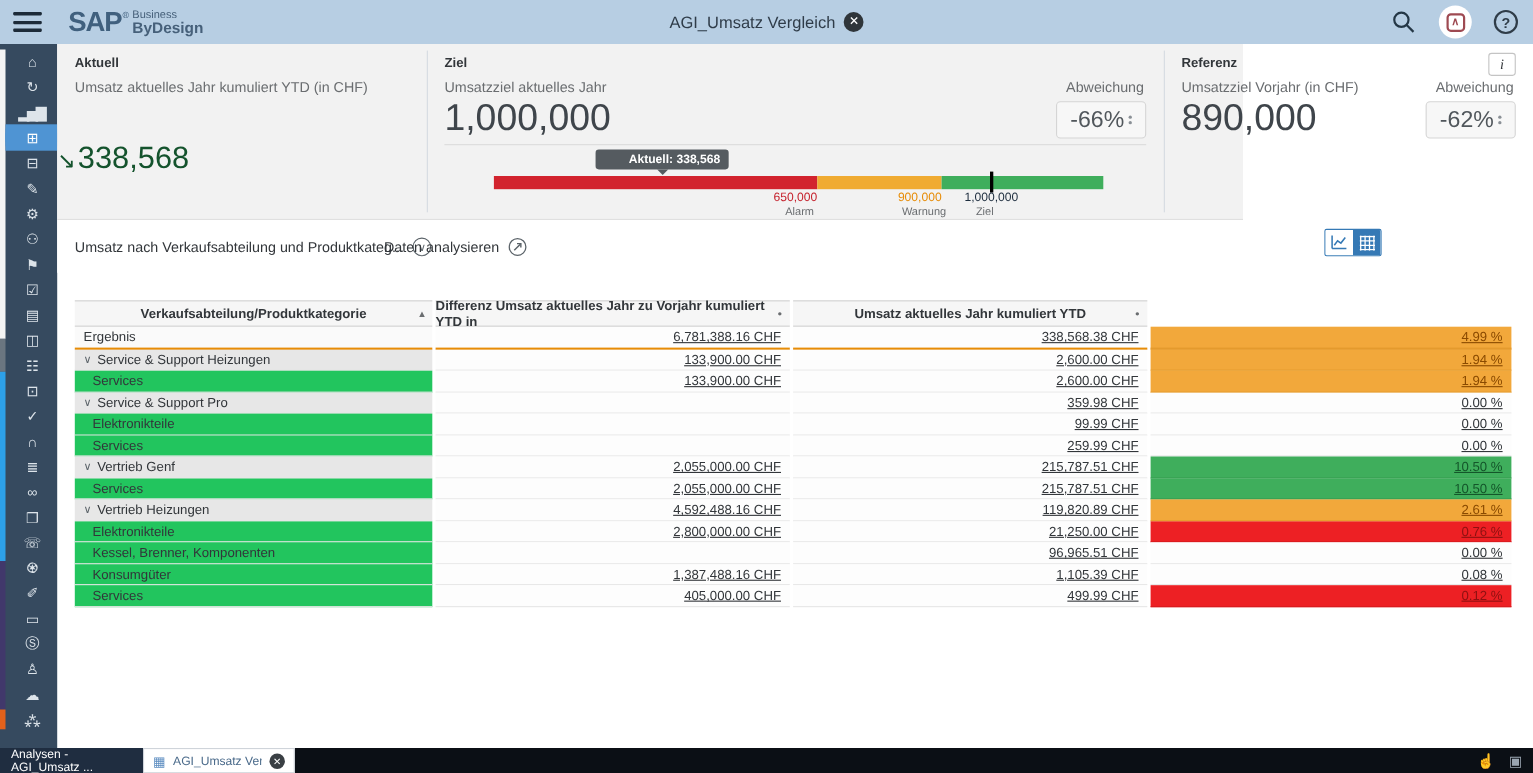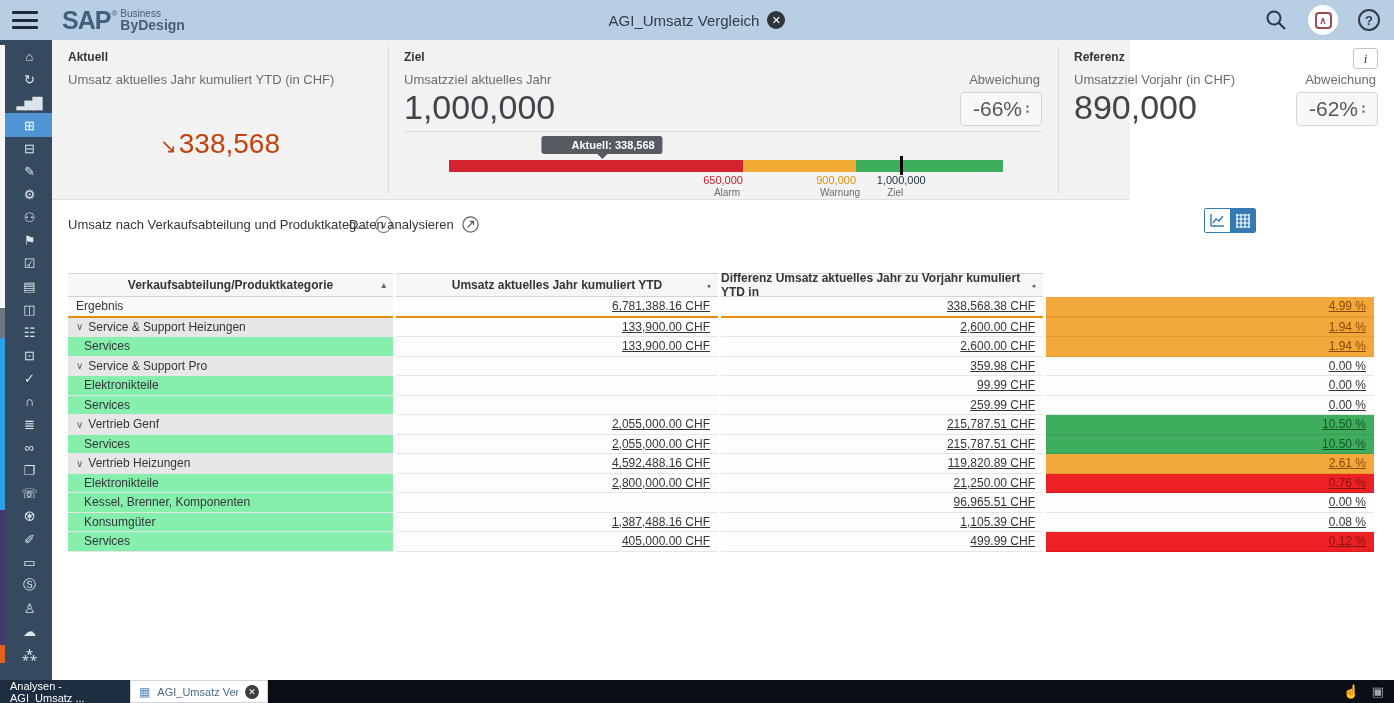--- a/index.html
+++ b/index.html
@@ -42,21 +42,21 @@
   .kpis { position:absolute; left:52px; top:40px; width:1078px; height:160px; background:#f2f2f2; border-bottom:1px solid #e0e0e0; }
   .kpi-div { position:absolute; top:6px; bottom:6px; width:1px; background:#d5dbe1; }
   .kpi-panel { position:absolute; top:0; height:160px; }
   .kpi-title { position:absolute; left:16px; top:10px; font-size:12px; font-weight:bold; color:#32363a; }
   .kpi-sub { position:absolute; left:16px; top:32px; font-size:13px; color:#6a6d70; }
   .kpi-bigval { position:absolute; left:16px; top:48px; font-size:34px; font-weight:300; color:#3f454b; }
   .abw-label { position:absolute; right:18px; top:32px; font-size:13px; color:#6a6d70; }
   .abw-box { position:absolute; right:16px; top:52px; background:#f7f7f7; border:1px solid #d5d5d5; border-radius:4px; padding:4px 12px 4px 12px; font-size:21px; color:#51575c; display:flex; align-items:center; gap:4px; cursor:pointer; }
   .grip { display:flex; flex-direction:column; gap:2px; }
   .grip i { width:3px; height:3px; border-radius:50%; background:#8a9096; }
-  .aktuell-val { position:absolute; left:0; right:0; top:88px; text-align:center; font-size:28px; color:#c2410c; }
+  .aktuell-val { position:absolute; left:0; right:0; top:88px; font-size:28px; color:#14532d; }
   .aktuell-val .arr { font-size:20px; margin-right:2px; }
   .ziel-sep { position:absolute; left:16px; right:16px; top:91px; height:1px; background:#dcdcdc; }
   .info-btn { position:absolute; right:16px; top:8px; width:25px; height:21px; background:#fff; border:1px solid #c4c4c4; border-radius:3px; font-family:"Liberation Serif", serif; font-style:italic; font-size:13px; color:#32363a; text-align:center; line-height:19px; cursor:pointer; }
 
   
   .bullet { position:absolute; left:61px; top:120px; width:554px; height:12px; display:flex; }
   .bullet .seg { height:12px; }
   .bullet-tick { position:absolute; top:116px; width:3px; height:19px; background:#000; }
   .tooltip { position:absolute; top:96px; transform:translateX(-50%); background:#555b60; color:#fff; font-size:11px; font-weight:bold; padding:3px 8px; border-radius:3px; white-space:nowrap; }
   .tooltip:after { content:""; position:absolute; left:50%; transform:translateX(-50%); bottom:-5px; border:5px solid transparent; border-top-color:#555b60; border-bottom:0; }
@@ -76,21 +76,21 @@
   
   .tbl { position:absolute; left:68px; top:273px; width:1306px; }
   .trow { display:grid; grid-template-columns:325px 322px 322px 328px; column-gap:3px; }
   .th { height:24px; background:#f6f6f6; border-top:1px solid #d2d2d2; border-bottom:1px solid #d2d2d2; font-size:12px; font-weight:bold; color:#32363a; display:flex; align-items:center; justify-content:center; position:relative; cursor:pointer; }
   .th .ind { position:absolute; right:7px; font-size:8px; color:#6a6d70; }
   .td { height:19.5px; font-size:12px; color:#32363a; display:flex; align-items:center; border-bottom:1px solid #e6e6e6; background:#fdfdfd; }
   .td.lbl { padding-left:8px; gap:5px; }
   .td.num { justify-content:flex-end; padding-right:8px;text-decoration:underline; }
   .lvl-total .td.lbl { background:#fafafa; }
   .lvl-group .td.lbl { background:#e7e7e7; }
-  .lvl-child .td.lbl { background:#86efac; padding-left:16px; }
+  .lvl-child .td.lbl { background:#22c55e; padding-left:16px; }
   .lvl-total .td { border-bottom:2px solid #e78c07; height:20.5px; }
   .chev { color:#5a6268; font-size:10px; }
   .diff-orange { background:#f2a83b !important; color:#8a4a00; border-bottom-color:#e49a2d !important; }
   .diff-green  { background:#3fae5c !important; color:#14562a; border-bottom-color:#379e52 !important; }
   .diff-red    { background:#ed2024 !important; color:#8e1111; border-bottom-color:#d81b1f !important; }
 
   
   .taskbar { position:absolute; left:0; top:680px; width:1394px; height:23px; background:#0b0f15; display:flex; align-items:stretch; }
   .tb-start { background:#1f2d40; color:#fff; font-size:11px; display:flex; align-items:center; padding:0 10px; width:130px; cursor:pointer; }
   .tb-tab { background:#fff; border:1px solid #cfd4da; display:flex; align-items:center; gap:7px; padding:0 8px; width:138px; cursor:pointer; }
@@ -322,25 +322,25 @@
   </div>
 </div>
 
 <div class="tbl">
   <div class="trow" id="table-head">
       <div class="th">
         <span>Verkaufsabteilung/Produktkategorie</span>
         <span class="ind" style="font-size: 9px;">▴</span>
       </div>
       <div class="th">
+        <span>Differenz Umsatz aktuelles Jahr zu Vorjahr kumuliert YTD in</span>
+        <span class="ind" style="font-size: 7px;">●</span>
+      </div>
+      <div class="th">
         <span>Umsatz aktuelles Jahr kumuliert YTD</span>
-        <span class="ind" style="font-size: 7px;">●</span>
-      </div>
-      <div class="th">
-        <span>Differenz Umsatz aktuelles Jahr zu Vorjahr kumuliert YTD in</span>
         <span class="ind" style="font-size: 7px;">●</span>
       </div>
     </div>
   <div id="table-body">
       <div class="trow lvl-total">
         <div class="td lbl">
           <span>Ergebnis</span>
         </div>
         <div class="td num">6,781,388.16 CHF</div>
         <div class="td num">338,568.38 CHF</div>

